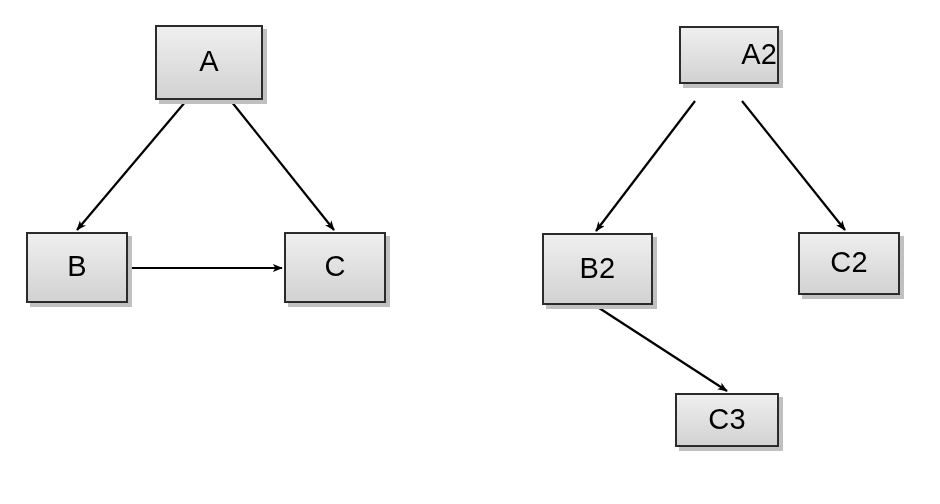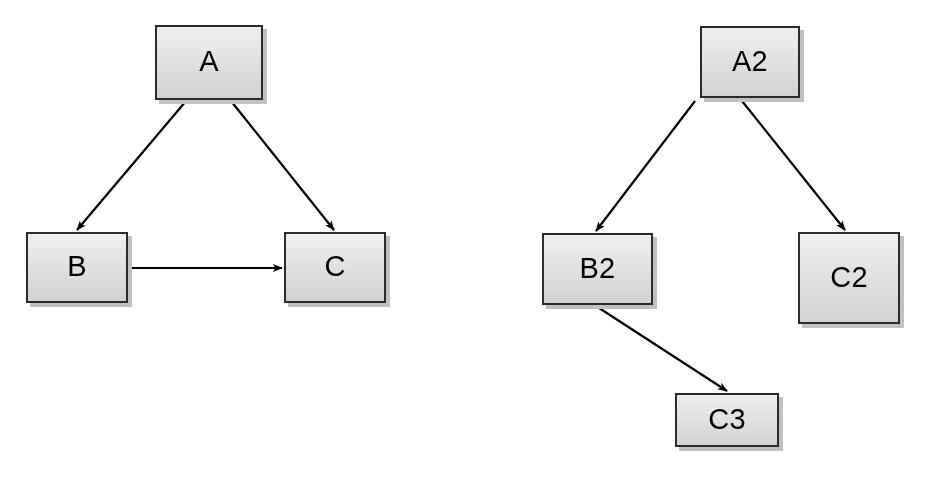--- a/index.html
+++ b/index.html
@@ -71,27 +71,27 @@
   <div id="nodes-layer">
       <div class="node" style="left: 155px; top: 25px; width: 108px; height: 75px; border-color: rgb(43, 43, 43); background-image: linear-gradient(rgb(239, 239, 239) 0%, rgb(210, 210, 210) 100%); box-shadow: rgb(192, 192, 192) 4px 4px 0px 0px;">
         <span class="node-label">A</span>
       </div>
       <div class="node" style="left: 26px; top: 232px; width: 102px; height: 71px; border-color: rgb(43, 43, 43); background-image: linear-gradient(rgb(239, 239, 239) 0%, rgb(210, 210, 210) 100%); box-shadow: rgb(192, 192, 192) 4px 4px 0px 0px;">
         <span class="node-label">B</span>
       </div>
       <div class="node" style="left: 284px; top: 232px; width: 102px; height: 71px; border-color: rgb(43, 43, 43); background-image: linear-gradient(rgb(239, 239, 239) 0%, rgb(210, 210, 210) 100%); box-shadow: rgb(192, 192, 192) 4px 4px 0px 0px;">
         <span class="node-label">C</span>
       </div>
-      <div class="node" style="left: 700px; top: 26px; width: 100px; height: 72px; border-color: rgb(43, 43, 43); background-image: linear-gradient(rgb(239, 239, 239) 0%, rgb(210, 210, 210) 100%); box-shadow: rgb(192, 192, 192) 4px 4px 0px 0px;">
+      <div class="node" style="left: 679px; top: 26px; width: 100px; height: 58px; border-color: rgb(43, 43, 43); background-image: linear-gradient(rgb(239, 239, 239) 0%, rgb(210, 210, 210) 100%); box-shadow: rgb(192, 192, 192) 4px 4px 0px 0px; justify-content: flex-end;">
         <span class="node-label">A2</span>
       </div>
       <div class="node" style="left: 542px; top: 233px; width: 111px; height: 72px; border-color: rgb(43, 43, 43); background-image: linear-gradient(rgb(239, 239, 239) 0%, rgb(210, 210, 210) 100%); box-shadow: rgb(192, 192, 192) 4px 4px 0px 0px;">
         <span class="node-label">B2</span>
       </div>
-      <div class="node" style="left: 798px; top: 232px; width: 102px; height: 92px; border-color: rgb(43, 43, 43); background-image: linear-gradient(rgb(239, 239, 239) 0%, rgb(210, 210, 210) 100%); box-shadow: rgb(192, 192, 192) 4px 4px 0px 0px;">
+      <div class="node" style="left: 798px; top: 232px; width: 102px; height: 63px; border-color: rgb(43, 43, 43); background-image: linear-gradient(rgb(239, 239, 239) 0%, rgb(210, 210, 210) 100%); box-shadow: rgb(192, 192, 192) 4px 4px 0px 0px;">
         <span class="node-label">C2</span>
       </div>
       <div class="node" style="left: 675px; top: 393px; width: 104px; height: 54px; border-color: rgb(43, 43, 43); background-image: linear-gradient(rgb(239, 239, 239) 0%, rgb(210, 210, 210) 100%); box-shadow: rgb(192, 192, 192) 4px 4px 0px 0px;">
         <span class="node-label">C3</span>
       </div>
     </div>
 
 </div>
 
 </body></html>

